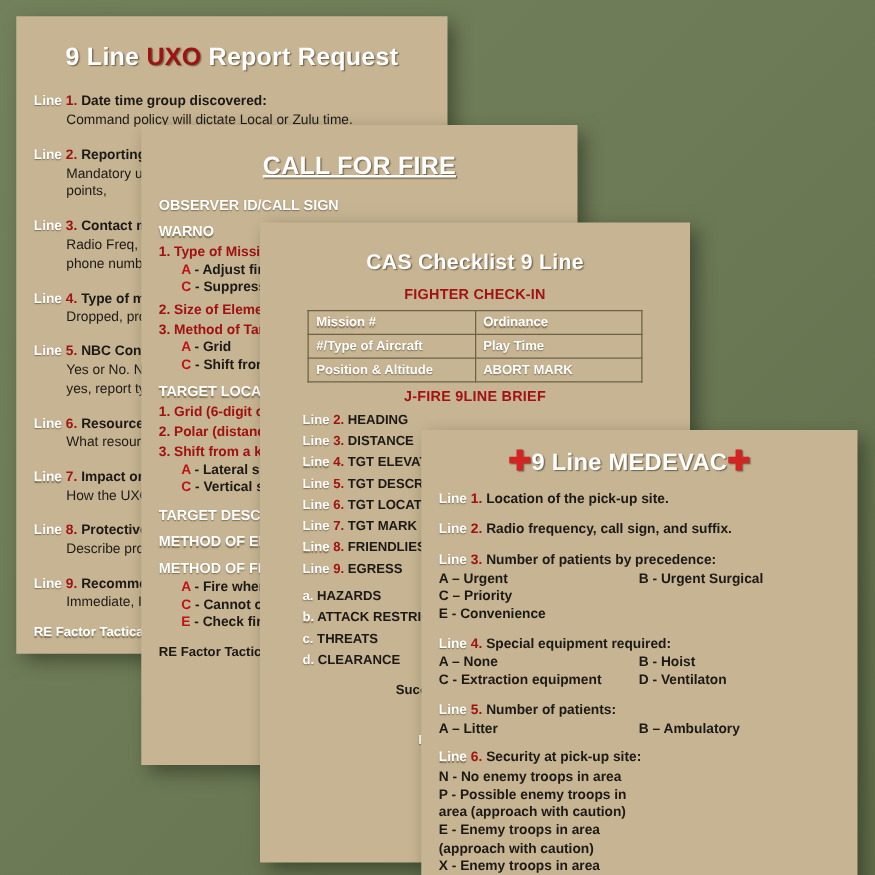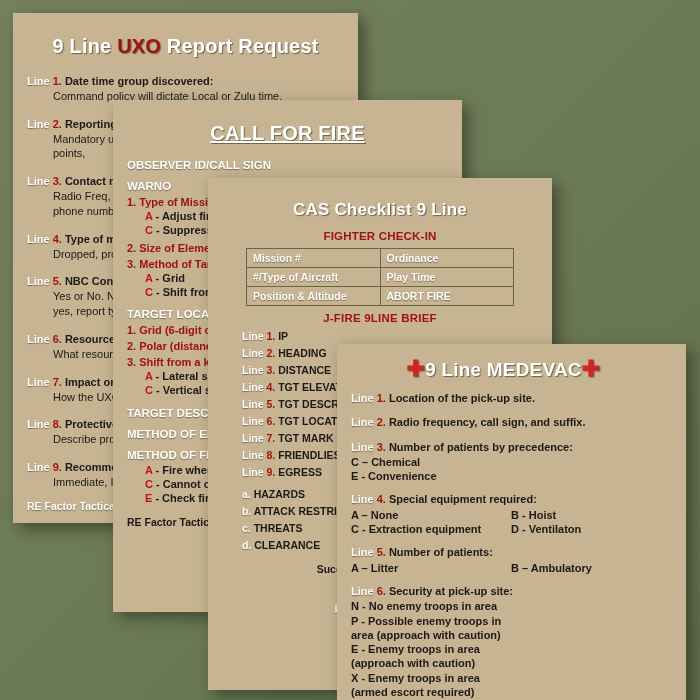--- a/index.html
+++ b/index.html
@@ -273,27 +273,26 @@
           <tr>
             <td>Mission #</td>
             <td>Ordinance</td>
           </tr>
           <tr>
             <td>#/Type of Aircraft</td>
             <td>Play Time</td>
           </tr>
           <tr>
             <td>Position &amp; Altitude</td>
-            <td>ABORT FIRE</td>
+            <td>ABORT MARK</td>
           </tr>
         </tbody>
     </table>
     <div class="subhead">J-FIRE 9LINE BRIEF</div>
     <div id="cas-lines">
-        <div class="cas-line"><span class="lbl">Line </span><span class="num">1. </span><span>IP</span></div>
         <div class="cas-line"><span class="lbl">Line </span><span class="num">2. </span><span>HEADING</span></div>
         <div class="cas-line"><span class="lbl">Line </span><span class="num">3. </span><span>DISTANCE</span></div>
         <div class="cas-line"><span class="lbl">Line </span><span class="num">4. </span><span>TGT ELEVATION</span></div>
         <div class="cas-line"><span class="lbl">Line </span><span class="num">5. </span><span>TGT DESCRIPTION</span></div>
         <div class="cas-line"><span class="lbl">Line </span><span class="num">6. </span><span>TGT LOCATION</span></div>
         <div class="cas-line"><span class="lbl">Line </span><span class="num">7. </span><span>TGT MARK</span></div>
         <div class="cas-line"><span class="lbl">Line </span><span class="num">8. </span><span>FRIENDLIES</span></div>
         <div class="cas-line"><span class="lbl">Line </span><span class="num">9. </span><span>EGRESS</span></div>
       </div>
     <div id="cas-alphas" style="margin-top: 10px;">
@@ -311,21 +310,25 @@
 
   <div class="card" id="card-medevac">
     <div class="title" id="t-med"><span class="cross">✚</span><span>9 Line MEDEVAC</span><span class="cross">✚</span></div>
     <div class="pad" id="med-list">
         <div class="med-line"><span class="lbl">Line </span><span class="num">1. </span><span>Location of the pick-up site.</span></div>
         <div class="med-gap"></div>
         <div class="med-line"><span class="lbl">Line </span><span class="num">2. </span><span>Radio frequency, call sign, and suffix.</span></div>
         <div class="med-gap"></div>
         <div class="med-line"><span class="lbl">Line </span><span class="num">3. </span><span>Number of patients by precedence:</span></div>
         <div class="med-opt">
-          <span class="c1">C – Chemical</span>
+          <span class="c1">A – Urgent</span>
+          <span class="c2">B - Urgent Surgical</span>
+        </div>
+        <div class="med-opt">
+          <span class="c1">C – Priority</span>
         </div>
         <div class="med-opt">
           <span class="c1">E - Convenience</span>
           <span class="c2"></span>
         </div>
         <div class="med-gap"></div>
         <div class="med-line"><span class="lbl">Line </span><span class="num">4. </span><span>Special equipment required:</span></div>
         <div class="med-opt">
           <span class="c1">A – None</span>
           <span class="c2">B - Hoist</span>

